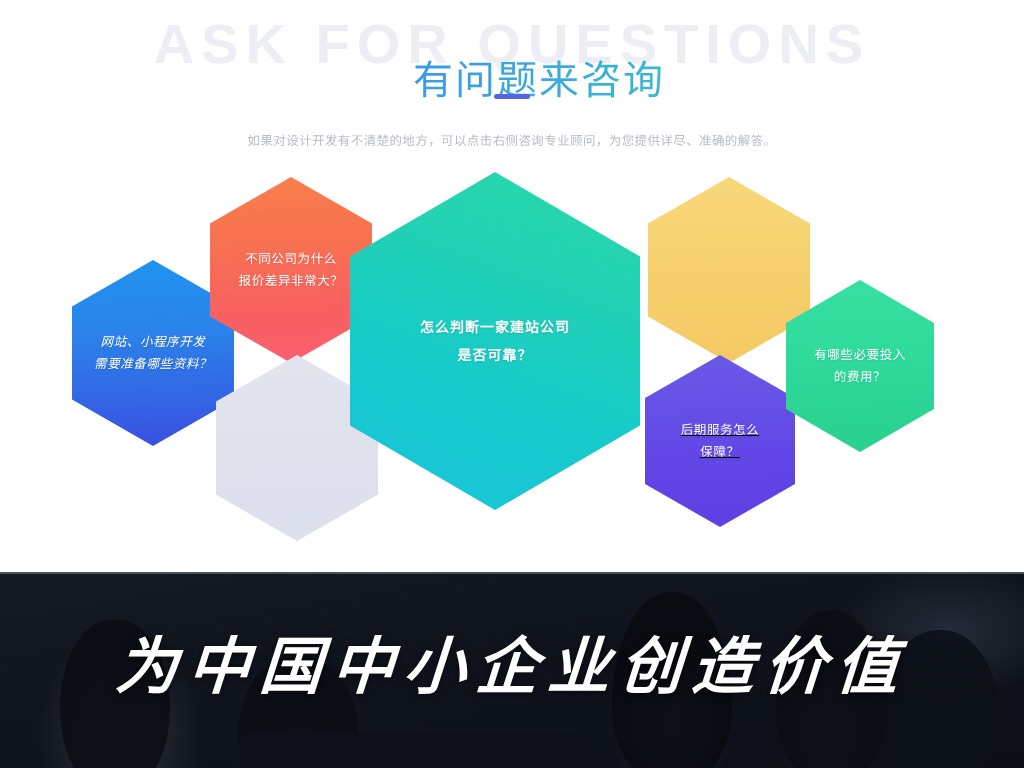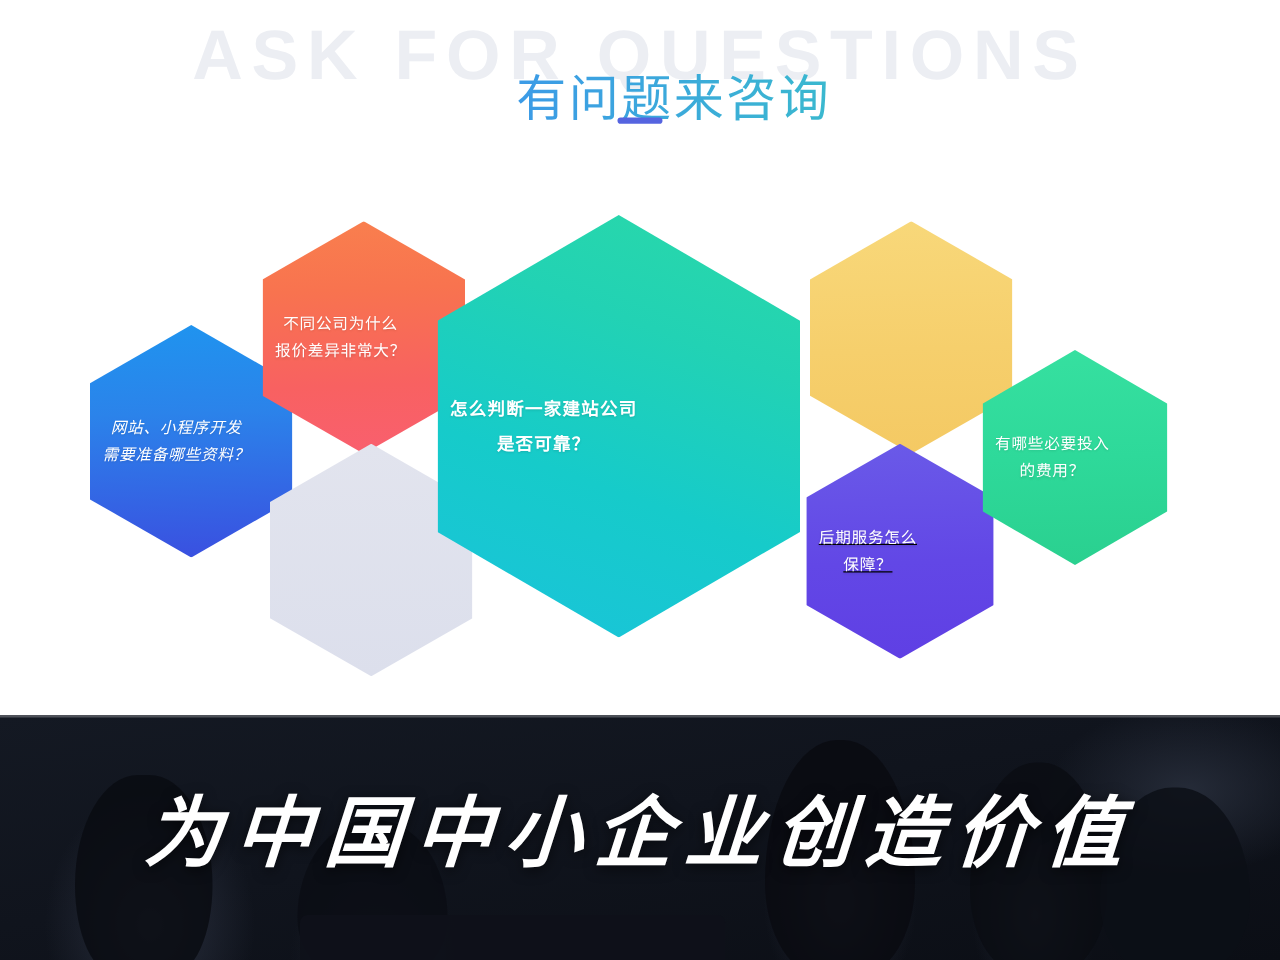--- a/index.html
+++ b/index.html
@@ -111,21 +111,21 @@
     width: 1024px;
     height: 400px;
   }
 
   .hex {
     position: absolute;
     -webkit-clip-path: polygon(50% 0%, 100% 25%, 100% 75%, 50% 100%, 0% 75%, 0% 25%);
     clip-path: polygon(50% 0%, 100% 25%, 100% 75%, 50% 100%, 0% 75%, 0% 25%);
     display: flex;
     align-items: center;
-    justify-content: flex-start;
+    justify-content: center;
     box-sizing: border-box;
   }
 
   .hex-label {
     text-align: center;
     color: #ffffff;
     font-size: 12.5px;
     line-height: 22px;
     letter-spacing: 0.6px;
     text-shadow: 0 1px 2px rgba(0,0,0,0.13);
@@ -227,20 +227,21 @@
 
   <section class="faq-section">
 
     <div class="header-block">
       <div class="ghost-title">ASK FOR QUESTIONS</div>
 
       <h1 class="main-title">有问题来咨询</h1>
 
       <div class="title-divider"></div>
 
+      <p class="subtitle">如果对设计开发有不清楚的地方，可以点击右侧咨询专业顾问，为您提供详尽、准确的解答。</p>
     </div>
 
     <div class="hex-field">
 
       <div class="hex" id="hex-blue">
         <span class="hex-label">网站、小程序开发
 需要准备哪些资料？</span>
       </div>
 
       <div class="hex" id="hex-orange">

